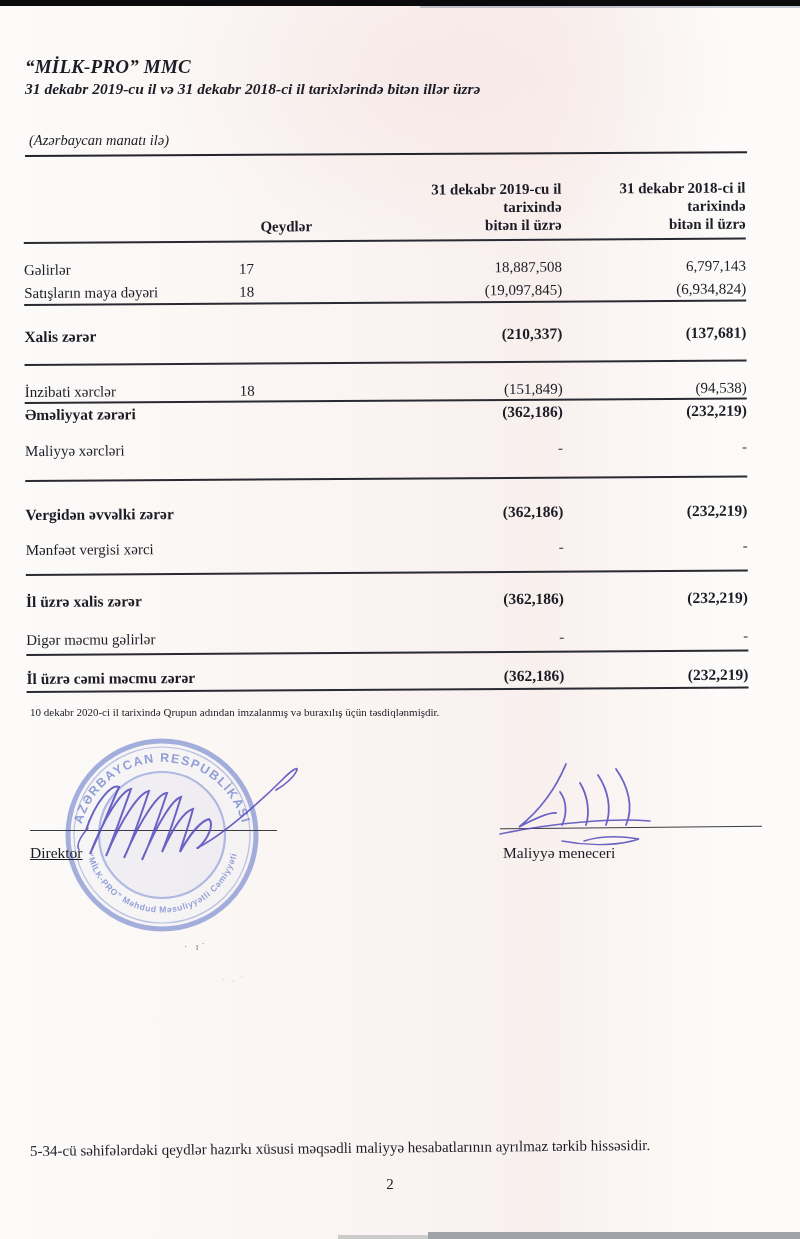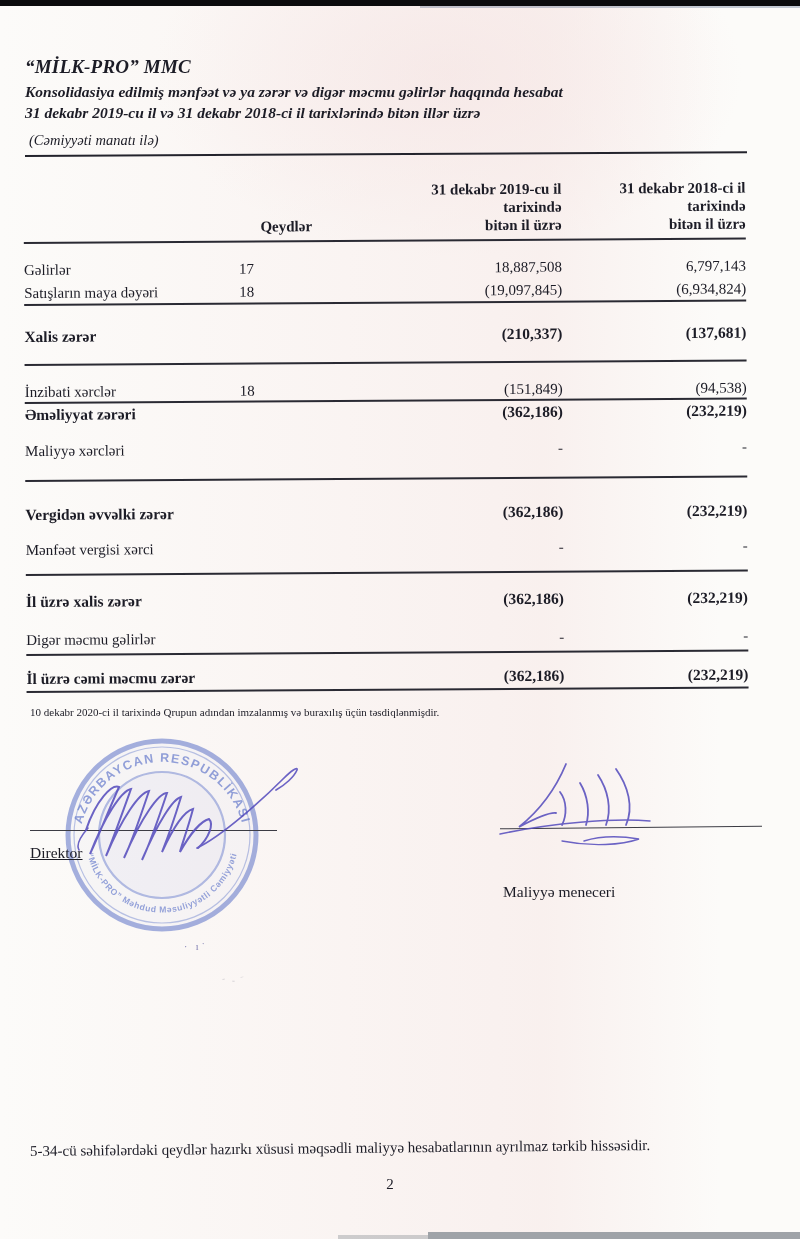--- a/index.html
+++ b/index.html
@@ -52,45 +52,44 @@
   .r9{margin-top:18px}  .rule.a9{margin-top:4px}
   .r10{margin-top:13px} .rule.a10{margin-top:2px}
 
   .approval-note{position:absolute;left:30px;top:706px;width:740px;font-size:11px;}
 
   .sig-line{position:absolute;height:0;border-top:1.6px solid #3c3c44;}
   .sig-line.left{left:30px;top:830px;width:247px;}
   .sig-line.right{left:500px;top:827px;width:262px;transform:rotate(-0.6deg);}
   .sig-role{position:absolute;font-size:15.5px;}
   .sig-role.left{left:30px;top:844px;text-decoration:underline;}
-  .sig-role.right{left:503px;top:844px;margin-top:39px;}
+  .sig-role.right{left:503px;top:844px;}
 
   .stamp{position:absolute;left:62px;top:735px;width:200px;height:200px;opacity:0.82;}
   .ink-overlay{position:absolute;left:0;top:0;width:800px;height:1239px;pointer-events:none;}
 
   .faint-mark-1{position:absolute;left:184px;top:941px;font-size:10px;color:rgba(55,55,140,0.65);letter-spacing:3px;}
   .faint-mark-2{position:absolute;left:222px;top:972px;font-size:9px;color:rgba(130,130,150,0.4);transform:rotate(-8deg);letter-spacing:2px;}
 
   .footer-note{position:absolute;left:30px;top:1143px;width:745px;font-size:15px;transform:rotate(-0.55deg);transform-origin:left center;}
   .page-number{position:absolute;left:0;top:1176px;width:780px;text-align:center;font-size:15px;}
 </style>
 </head>
 <body>
 
 <div class="page">
 
   <div class="scan-top-bar"></div>
 
   <div class="title-block">
     <div class="company">“MİLK-PRO” MMC</div>
-    <div class="subtitle">Konsolidasiya edilmiş mənfəət və ya zərər və digər məcmu gəlirlər haqqında hesabat</div>
     <div class="subtitle" style="margin-top:0;">31 dekabr 2019-cu il və 31 dekabr 2018-ci il tarixlərində bitən illər üzrə</div>
   </div>
 
-  <div class="currency-note">(Cəmiyyəti manatı ilə)</div>
+  <div class="currency-note">(Azərbaycan manatı ilə)</div>
   <div class="rule-top"></div>
 
   <div class="fin-table">
     <div class="t-head">
       <span class="c-label"></span>
       <span class="c-note">Qeydlər</span>
       <span class="c-v1">31 dekabr 2019-cu il
 tarixində
 bitən il üzrə</span>
       <span class="c-v2">31 dekabr 2018-ci il

